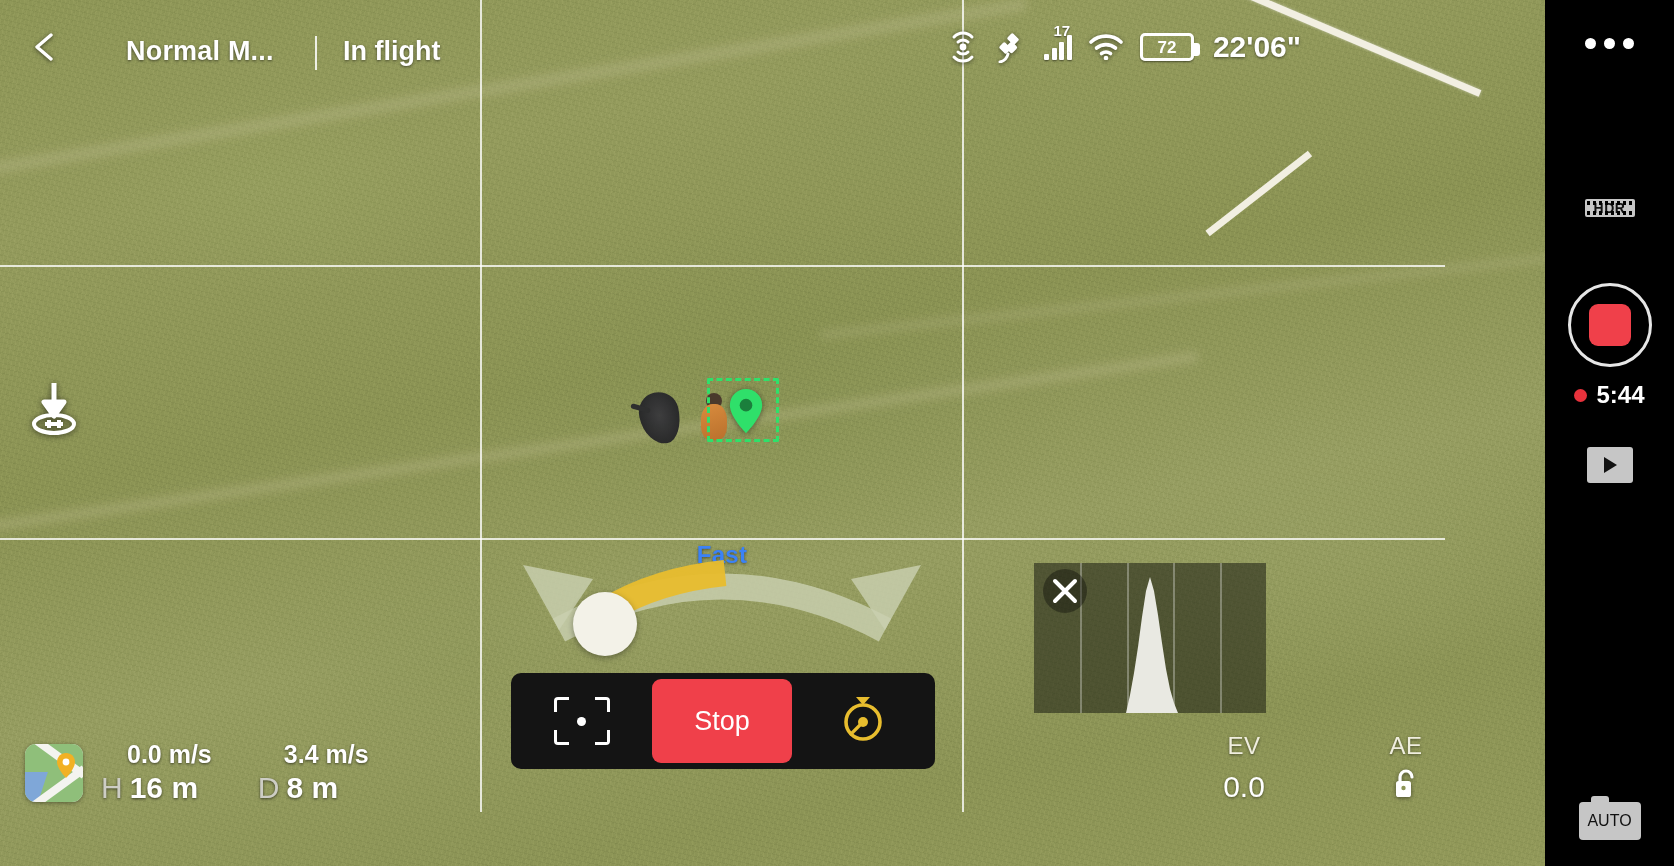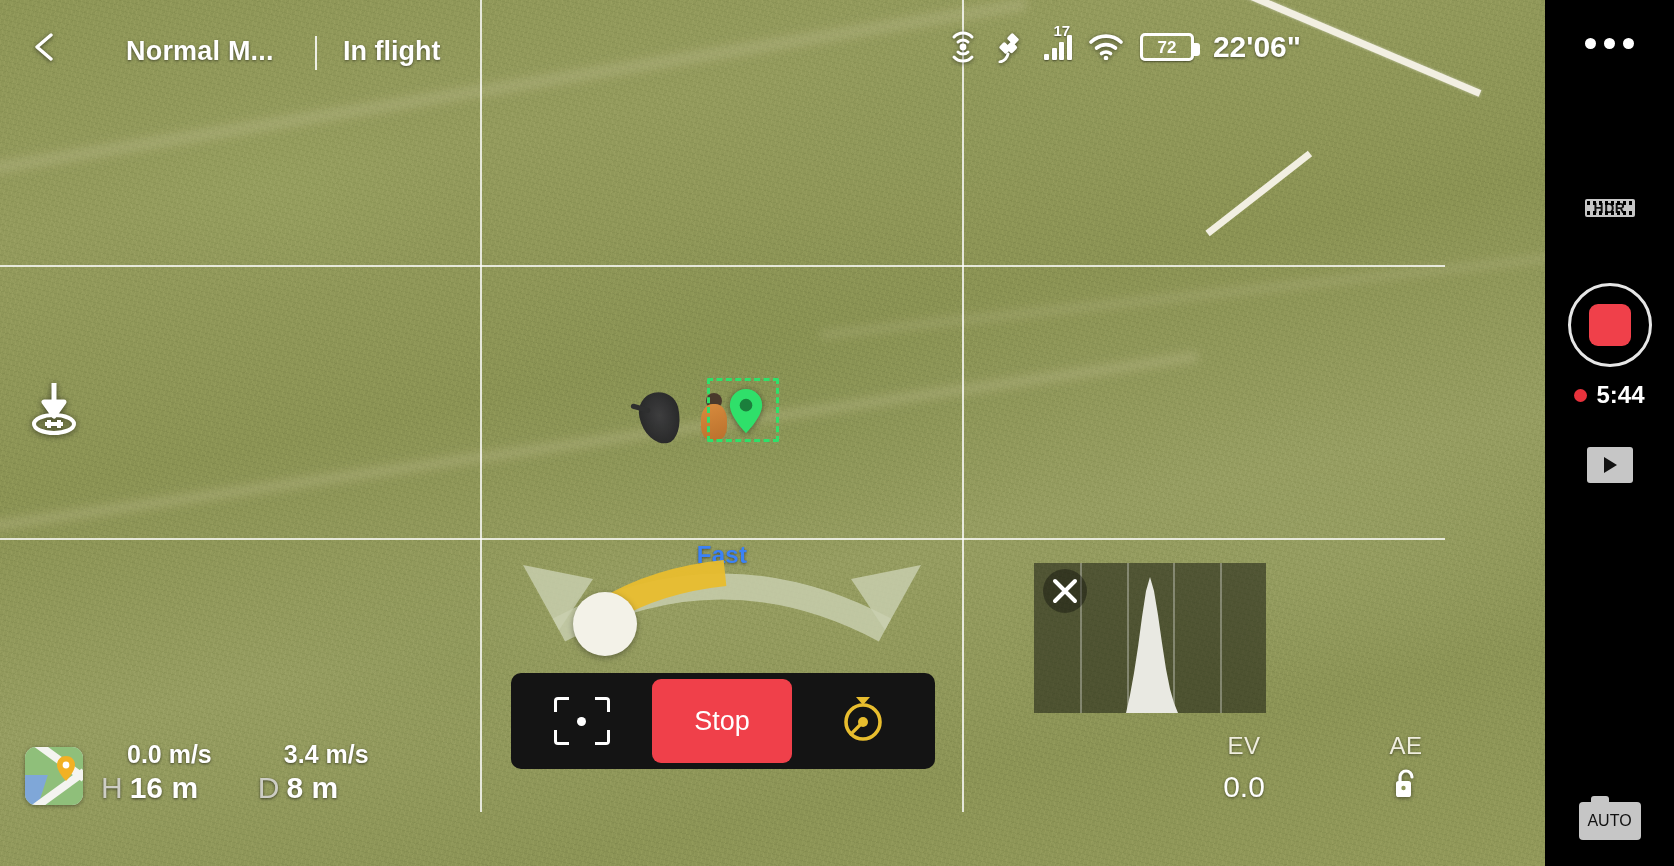--- a/index.html
+++ b/index.html
@@ -214,21 +214,21 @@
     font-size:24px; font-weight:400; color:#f0eedf; letter-spacing:.5px;
     text-shadow:0 1px 3px rgba(0,0,0,.5);
   }
   .ev-val {
     font-size:30px; font-weight:400; color:#fff; margin-top:10px;
     text-shadow:0 1px 3px rgba(0,0,0,.5);
   }
   .lock-icon { margin-top:8px; filter:drop-shadow(0 1px 2px rgba(0,0,0,.5)); }
 
   
-  .telemetry { position:absolute; left:25px; top:740px; display:flex; align-items:flex-end; gap:18px; }
+  .telemetry { position:absolute; left:25px; top:740px; display:flex; align-items:center; gap:18px; }
   .map-thumb {
     width:58px; height:58px; border-radius:11px; position:relative; overflow:hidden;
     background:#e8eae3; cursor:pointer; box-shadow:0 1px 4px rgba(0,0,0,.4);
   }
   .map-thumb .mg { position:absolute; inset:0; background:#8fbf7a; }
   .map-thumb .mb { position:absolute; left:0; bottom:0; width:26px; height:30px; background:#7fa7d8;
                    transform:skewX(-18deg) translateX(-8px); }
   .map-thumb .rd1 { position:absolute; left:-6px; top:6px; width:72px; height:8px; background:#f4f4f0;
                     transform:rotate(36deg); }
   .map-thumb .rd2 { position:absolute; left:-6px; top:42px; width:72px; height:8px; background:#f4f4f0;

